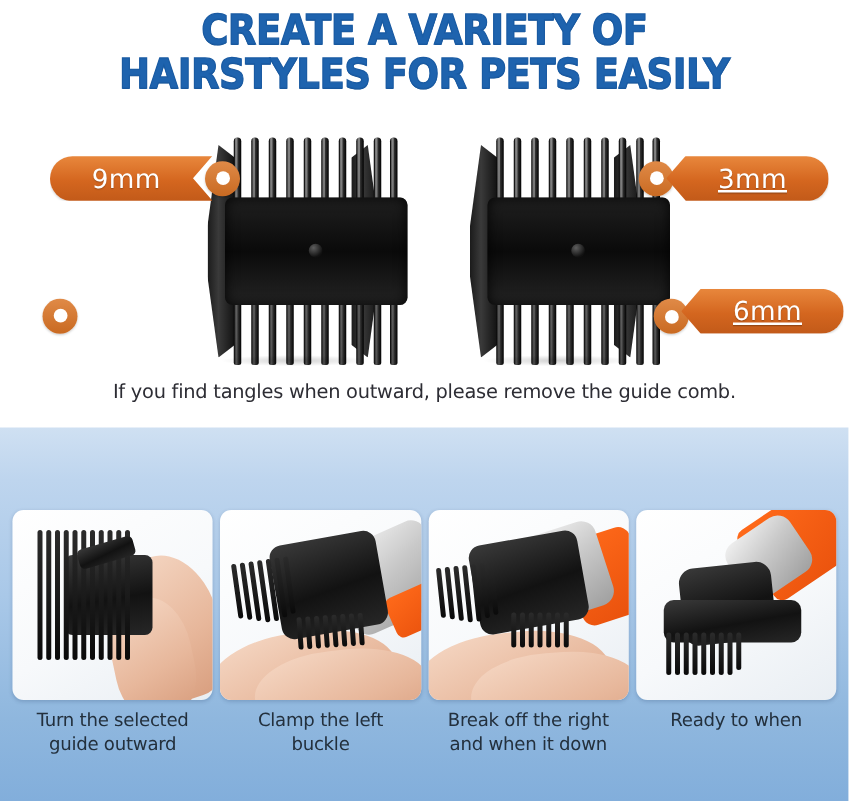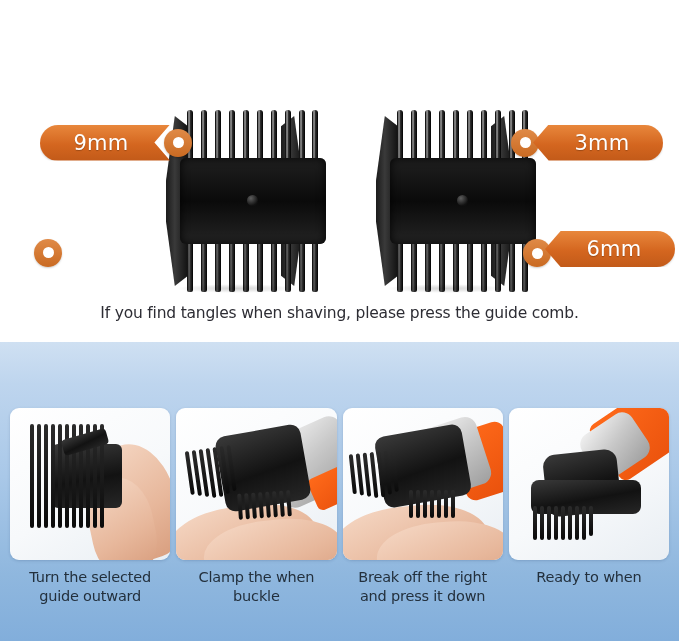--- a/index.html
+++ b/index.html
@@ -112,20 +112,21 @@
     clip-path:polygon(0 0,100% 0,88% 50%,100% 100%,0 100%);
     padding-right:26px;
   }
   .mm-label.lft .mm-knob{margin-left:-6px;}
 
   .mm-label.rgt{flex-direction:row;}
   .mm-label.rgt .mm-pill{
     border-radius:0 18px 18px 0;
     clip-path:polygon(12% 0,100% 0,100% 100%,12% 100%,0 50%);
     padding-left:26px;
+    text-decoration:underline;
   }
   .mm-label.rgt .mm-knob{margin-right:-6px;}
 
   #lbl-9mm{left:40px;top:128px;}
   #lbl-12mm{left:40px;top:238px;}
   #lbl-3mm{left:511px;top:128px;}
   #lbl-6mm{left:523px;top:238px;align-items:flex-end;}
 
   
   .note{
@@ -196,20 +197,24 @@
     padding:0 6px;box-sizing:border-box;
   }
 </style>
 </head>
 <body>
 
 <div id="page">
 
   <div class="top-section"></div>
 
+  <div class="title-block">
+    <div class="title-line l1">CREATE A VARIETY OF</div>
+    <div class="title-line l2">HAIRSTYLES FOR PETS EASILY</div>
+  </div>
 
   <div class="comb-group left">
     <div class="comb">
       <div class="comb-body">
         <div class="wing lw"></div>
         <div class="wing rw"></div>
         <div class="teeth">
           <div class="tooth" style="left:0px"></div>
           <div class="tooth" style="left:14px"></div>
           <div class="tooth" style="left:28px"></div>
@@ -274,21 +279,21 @@
     <div class="mm-pill">3mm</div>
   </div>
 
   <div class="mm-label rgt" id="lbl-6mm">
     <div class="mm-knob">
         <i></i>
       </div>
     <div class="mm-pill">6mm</div>
   </div>
 
-  <div class="note">If you find tangles when shaving, please press the guide comb.</div>
+  <div class="note">If you find tangles when outward, please remove the guide comb.</div>
 
   <div class="blue-section"></div>
 
 
   <div class="panels">
 
     <div class="panel">
       <div class="ph">
         <div class="finger" style="right:-6px;top:36px;width:82px;height:118px;transform:rotate(-18deg);"></div>
         <div class="finger" style="right:16px;top:70px;width:64px;height:96px;transform:rotate(-12deg);"></div>
@@ -384,18 +389,18 @@
             <i style="height:34px"></i>
           <i style="height:30px"></i>
         </div>
       </div>
     </div>
 
   </div>
 
   <div class="captions">
     <div class="caption">Turn the selected guide outward</div>
-    <div class="caption">Clamp the when buckle</div>
-    <div class="caption">Break off the right and press it down</div>
+    <div class="caption">Clamp the left buckle</div>
+    <div class="caption">Break off the right and when it down</div>
     <div class="caption">Ready to when</div>
   </div>
 
 </div>
 
 </body></html>

